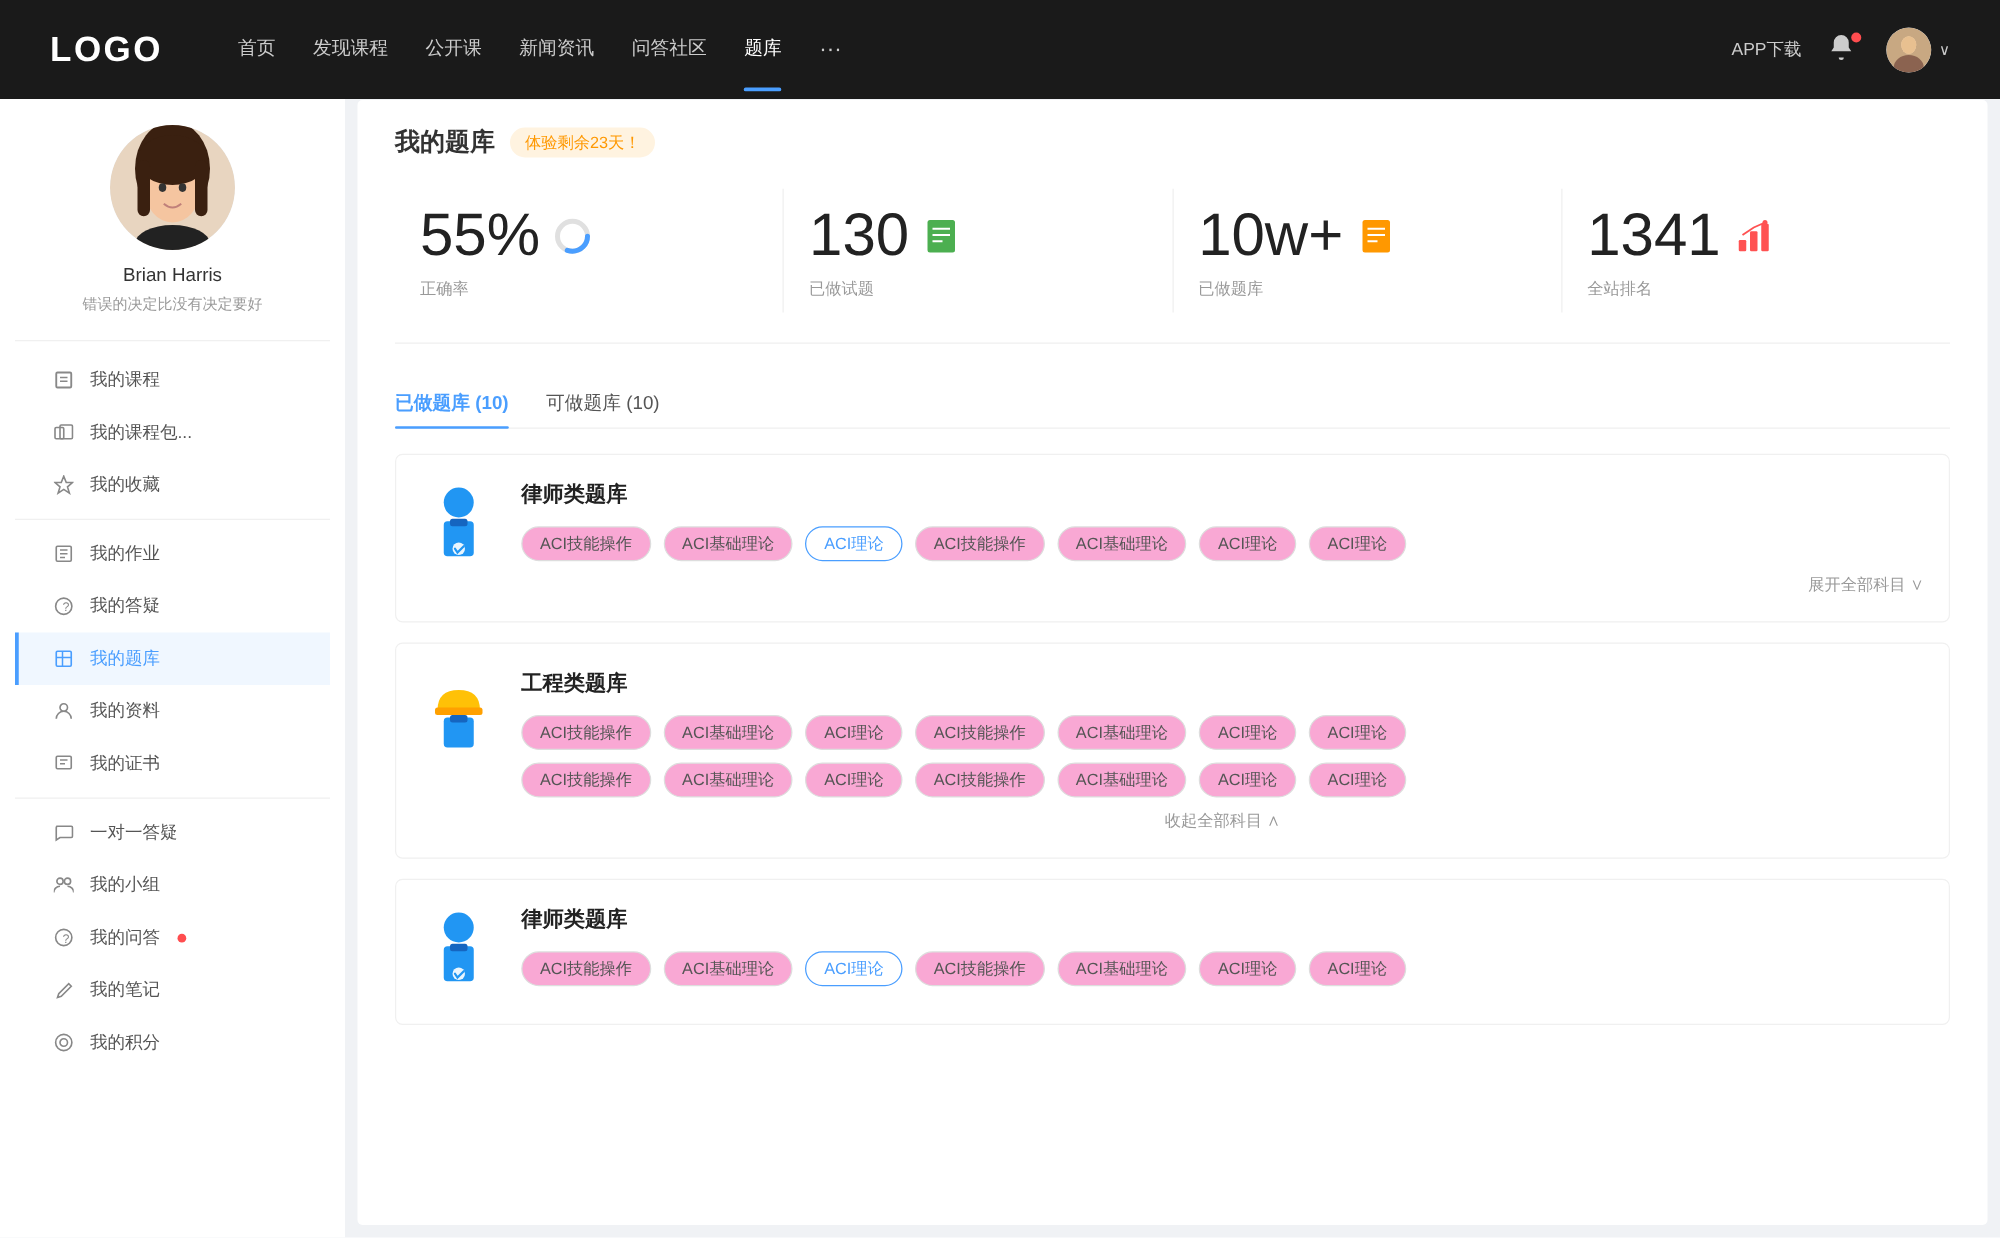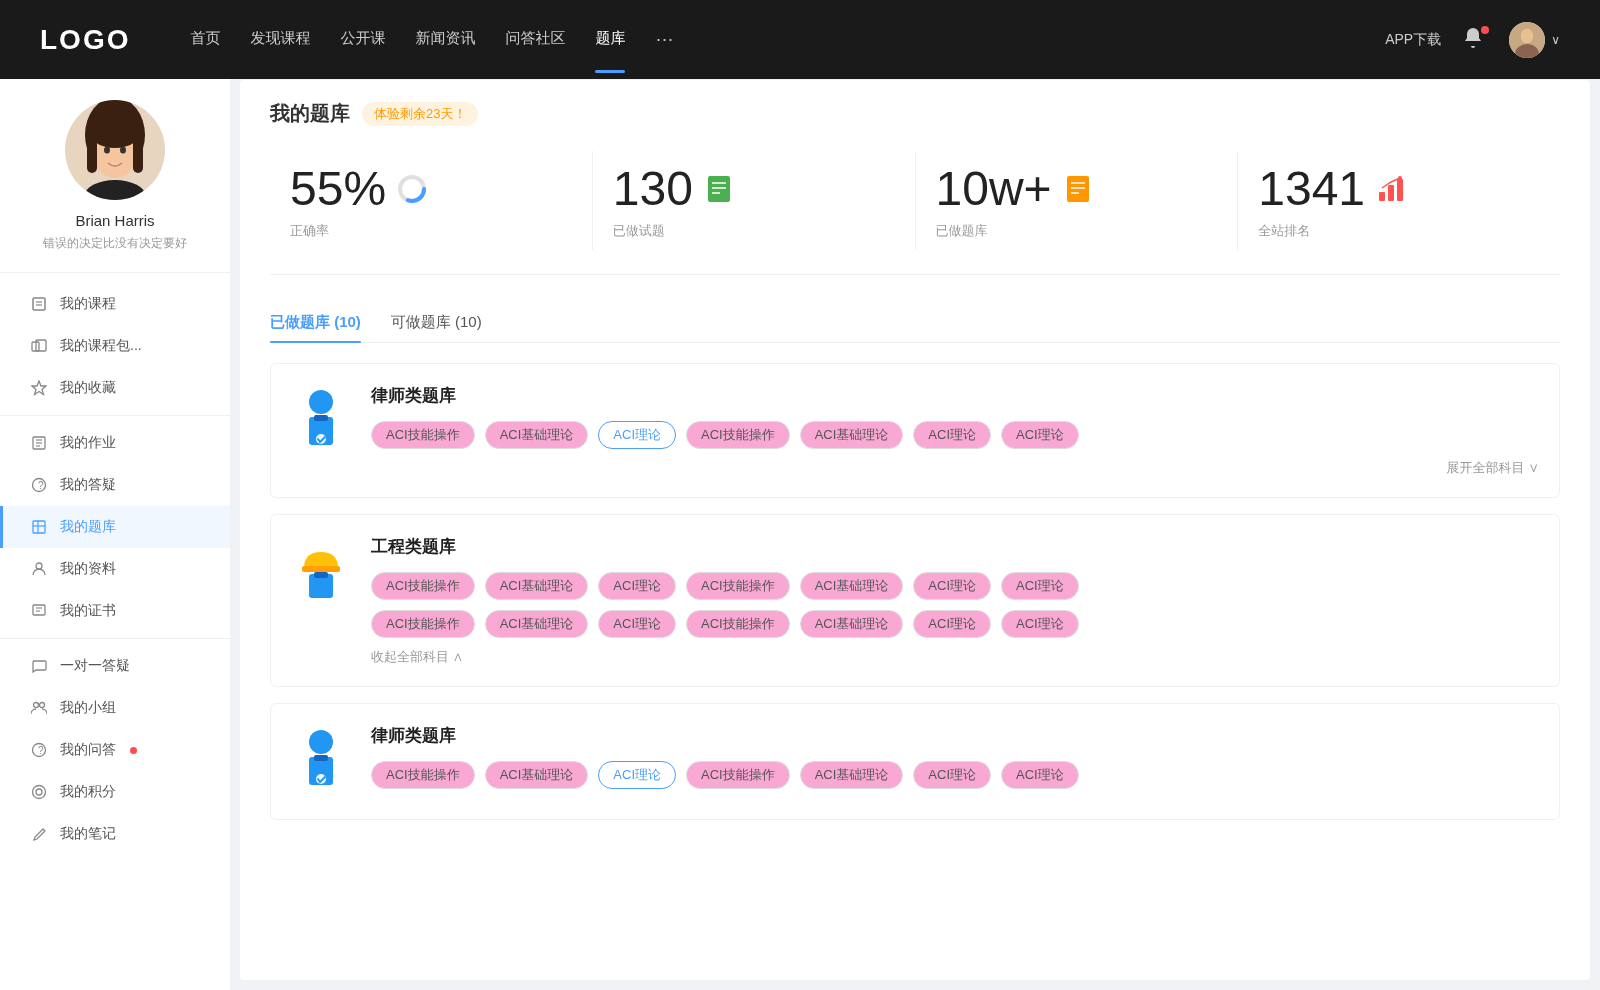--- a/index.html
+++ b/index.html
@@ -18,21 +18,21 @@
     .bell-icon { width: 28px; height: 28px; position: relative; cursor: pointer; }
     .bell-dot { position: absolute; top: 0; right: 0; width: 8px; height: 8px; background: #ff4d4f; border-radius: 50%; }
     .avatar-wrapper { display: flex; align-items: center; gap: 6px; cursor: pointer; }
     .avatar { width: 36px; height: 36px; border-radius: 50%; background: #ddd; overflow: hidden; }
     .chevron { color: #ccc; font-size: 12px; }
 
     
     .layout { display: flex; margin-top: 70px; min-height: calc(100vh - 70px); }
 
     
-    .sidebar { width: 230px; background: white; padding: 30px 0 20px; flex-shrink: 0; min-height: calc(100vh - 70px); }
+    .sidebar { width: 276px; background: white; padding: 30px 12px 20px; flex-shrink: 0; min-height: calc(100vh - 70px); }
     .profile { display: flex; flex-direction: column; align-items: center; padding: 0 20px 20px; border-bottom: 1px solid #f0f0f0; }
     .profile-avatar { width: 100px; height: 100px; border-radius: 50%; background: #e8e8e8; overflow: hidden; margin-bottom: 12px; }
     .profile-name { font-size: 15px; font-weight: 500; margin-bottom: 6px; color: #333; }
     .profile-motto { font-size: 12px; color: #999; text-align: center; }
     .sidebar-menu { padding: 10px 0; }
     .sidebar-item { display: flex; align-items: center; gap: 12px; padding: 12px 30px; cursor: pointer; color: #555; font-size: 14px; position: relative; }
     .sidebar-item.active { color: #4a9eff; background: #f0f7ff; }
     .sidebar-item.active::before { content: ''; position: absolute; left: 0; top: 0; bottom: 0; width: 3px; background: #4a9eff; }
     .sidebar-icon { width: 18px; height: 18px; display: flex; align-items: center; justify-content: center; flex-shrink: 0; font-size: 16px; color: #888; }
     .sidebar-item.active .sidebar-icon { color: #4a9eff; }
@@ -65,21 +65,21 @@
     
     .qbank-section { border: 1px solid #f0f0f0; border-radius: 6px; padding: 20px; margin-bottom: 16px; }
     .qbank-header { display: flex; align-items: flex-start; gap: 20px; }
     .qbank-icon { width: 60px; height: 70px; flex-shrink: 0; display: flex; align-items: center; justify-content: center; }
     .qbank-content { flex: 1; }
     .qbank-title { font-size: 17px; font-weight: 600; margin-bottom: 14px; color: #222; }
     .tags-row { display: flex; flex-wrap: wrap; gap: 10px; margin-bottom: 10px; }
     .tag { padding: 4px 14px; border: 1px solid #ddd; border-radius: 20px; font-size: 13px; color: #555; cursor: pointer; background: #f9a8d4; }
     .tag.active { border-color: #4a9eff; color: #4a9eff; background: white; }
     .expand-link { text-align: right; color: #999; font-size: 13px; cursor: pointer; margin-top: 8px; }
-    .collapse-link { text-align: left; color: #999; font-size: 13px; cursor: pointer; margin-top: 8px; }
+    .collapse-link { text-align: center; color: #999; font-size: 13px; cursor: pointer; margin-top: 8px; }
 
     
     .main { overflow-y: auto; max-height: calc(100vh - 90px); }
   </style>
 </head>
 <body>
 
 <header class="header">
   <div class="logo">LOGO</div>
   <nav class="nav">
@@ -260,34 +260,34 @@
               <text x="7" y="12" font-size="10" fill="#888">?</text>
             </svg>
         </span>
         <span>我的问答</span>
         <span class="red-dot"></span>
       </div>
 
       <div class="sidebar-item">
         <span class="sidebar-icon">
           <svg width="16" height="16" viewBox="0 0 16 16">
+              <path d="M3 14l1-3 8-8 2 2-8 8-3 1z" fill="none" stroke="#888" stroke-width="1.3"></path>
+            </svg>
+        </span>
+        <span>我的笔记</span>
+      </div>
+
+      <div class="sidebar-item">
+        <span class="sidebar-icon">
+          <svg width="16" height="16" viewBox="0 0 16 16">
               <circle cx="8" cy="8" r="6.5" fill="none" stroke="#888" stroke-width="1.3"></circle>
               <circle cx="8" cy="8" r="3" fill="none" stroke="#888" stroke-width="1.3"></circle>
             </svg>
         </span>
         <span>我的积分</span>
-      </div>
-
-      <div class="sidebar-item">
-        <span class="sidebar-icon">
-          <svg width="16" height="16" viewBox="0 0 16 16">
-              <path d="M3 14l1-3 8-8 2 2-8 8-3 1z" fill="none" stroke="#888" stroke-width="1.3"></path>
-            </svg>
-        </span>
-        <span>我的笔记</span>
       </div>
     </div>
   </aside>
 
   <main class="main">
 
     <div class="page-title-row">
       <span class="page-title">我的题库</span>
       <span class="trial-badge">体验剩余23天！</span>
     </div>

